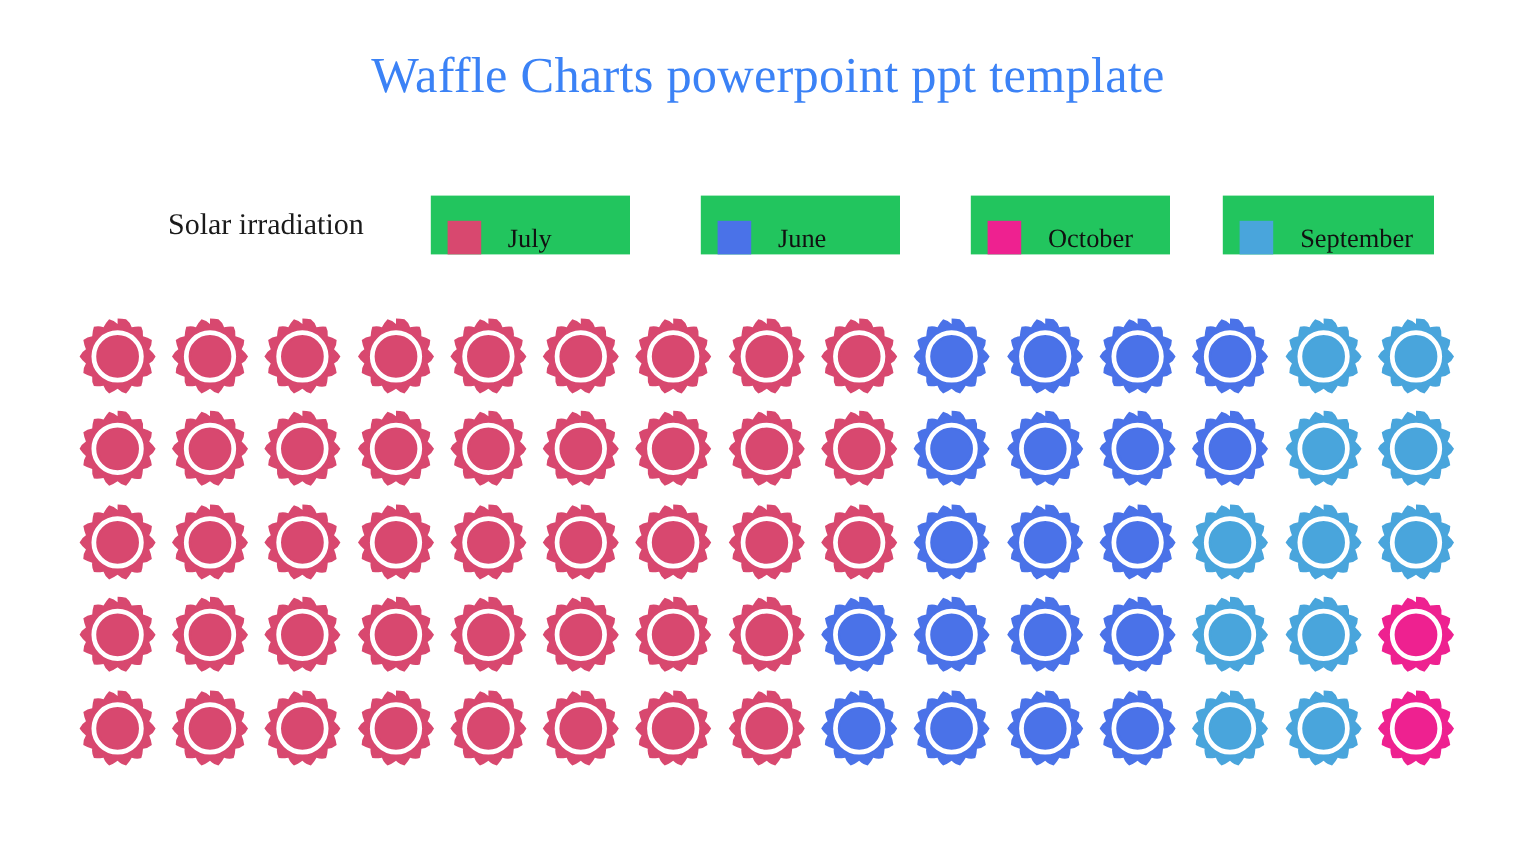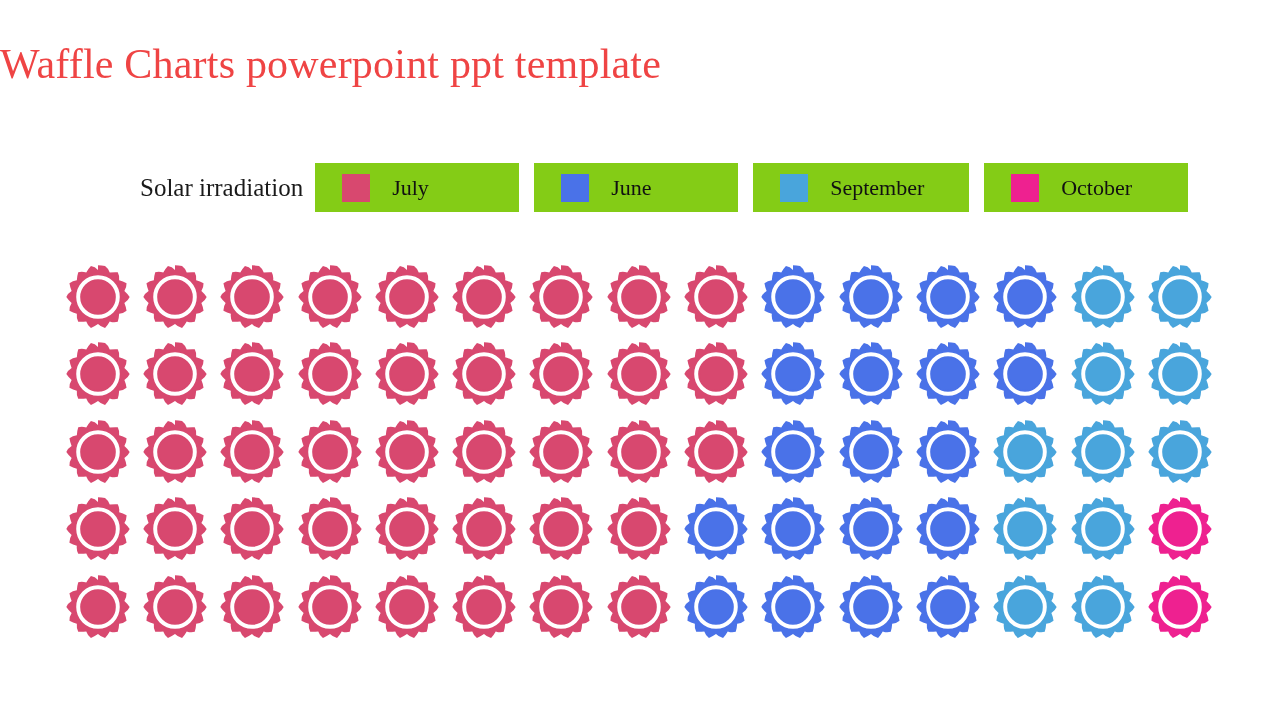--- a/index.html
+++ b/index.html
@@ -16,53 +16,55 @@
     font-family: "Liberation Serif", "DejaVu Serif", serif;
     position: relative;
   }
 
   
   #slide-title {
     position: absolute;
     top: 40px;
     left: 0;
     width: 1280px;
+    text-align: center;
     font-family: "Liberation Serif", "DejaVu Serif", serif;
     font-size: 42px;
     font-weight: 400;
-    color: #ef4444;
+    color: #3b82f6;
     letter-spacing: 0.2px;
     white-space: nowrap;
   }
 
   
   #legend-row {
     position: absolute;
     top: 163px;
     left: 140px;
     width: 1070px;
     height: 49px;
     display: flex;
     align-items: center;
+    gap: 44px;
   }
   #legend-caption {
     font-family: "Liberation Serif", "DejaVu Serif", serif;
     font-size: 25px;
     color: #1a1a1a;
     white-space: nowrap;
     padding-right: 12px;
     line-height: 49px;
   }
   .legend-item {
     height: 49px;
-    background: #84cc16;
+    background: #22c55e;
     display: flex;
-    align-items: center;
+    align-items: flex-end;
     margin-right: 15px;
-    padding-left: 27px;
+    padding-left: 14px;
     padding-right: 16px;
   }
   .legend-item.w-july      { width: 204px; }
   .legend-item.w-august    { width: 204px; }
   .legend-item.w-september { width: 216px; }
   .legend-item.w-october   { width: 204px; margin-right: 0; }
 
   .legend-swatch {
     width: 28px;
     height: 28px;
@@ -111,29 +113,29 @@
   <div class="legend-item w-july">
     <span class="legend-swatch" style="background: rgb(216, 72, 111);"></span>
     <span class="legend-label">July</span>
   </div>
 
   <div class="legend-item w-august">
     <span class="legend-swatch" style="background: rgb(74, 114, 232);"></span>
     <span class="legend-label">June</span>
   </div>
 
+  <div class="legend-item w-october">
+    <span class="legend-swatch" style="background: rgb(238, 33, 144);"></span>
+    <span class="legend-label">October</span>
+  </div>
+
   <div class="legend-item w-september">
     <span class="legend-swatch" style="background: rgb(73, 165, 220);"></span>
     <span class="legend-label">September</span>
   </div>
-
-  <div class="legend-item w-october">
-    <span class="legend-swatch" style="background: rgb(238, 33, 144);"></span>
-    <span class="legend-label">October</span>
-  </div>
 </div>
 
 <div id="waffle-grid">
     <div class="waffle-row">
       <div class="waffle-cell">
         <svg viewBox="0 0 100 100" xmlns="http://www.w3.org/2000/svg">
           <path d="M50.00,2.00A48,48 0 0 1 60.68,3.20A20.16,20.16 0 0 1 67.79,13.06A48,48 0 0 1 79.93,12.47A20.16,20.16 0 0 1 82.06,24.44A48,48 0 0 1 93.25,29.17A20.16,20.16 0 0 1 89.97,40.88A48,48 0 0 1 98.00,50.00A20.16,20.16 0 0 1 89.97,59.12A48,48 0 0 1 93.25,70.83A20.16,20.16 0 0 1 82.06,75.56A48,48 0 0 1 79.93,87.53A20.16,20.16 0 0 1 67.79,86.94A48,48 0 0 1 60.68,96.80A20.16,20.16 0 0 1 50.00,91.00A48,48 0 0 1 39.32,96.80A20.16,20.16 0 0 1 32.21,86.94A48,48 0 0 1 20.07,87.53A20.16,20.16 0 0 1 17.94,75.56A48,48 0 0 1 6.75,70.83A20.16,20.16 0 0 1 10.03,59.12A48,48 0 0 1 2.00,50.00A20.16,20.16 0 0 1 10.03,40.88A48,48 0 0 1 6.75,29.17A20.16,20.16 0 0 1 17.94,24.44A48,48 0 0 1 20.07,12.47A20.16,20.16 0 0 1 32.21,13.06A48,48 0 0 1 39.32,3.20A20.16,20.16 0 0 1 50.00,9.00Z" fill="#d8486f"></path>
           <circle cx="50" cy="50" r="30" fill="none" stroke="#ffffff" stroke-width="6"></circle>
           <circle cx="50" cy="50" r="24" fill="#d8486f"></circle>
         </svg>

